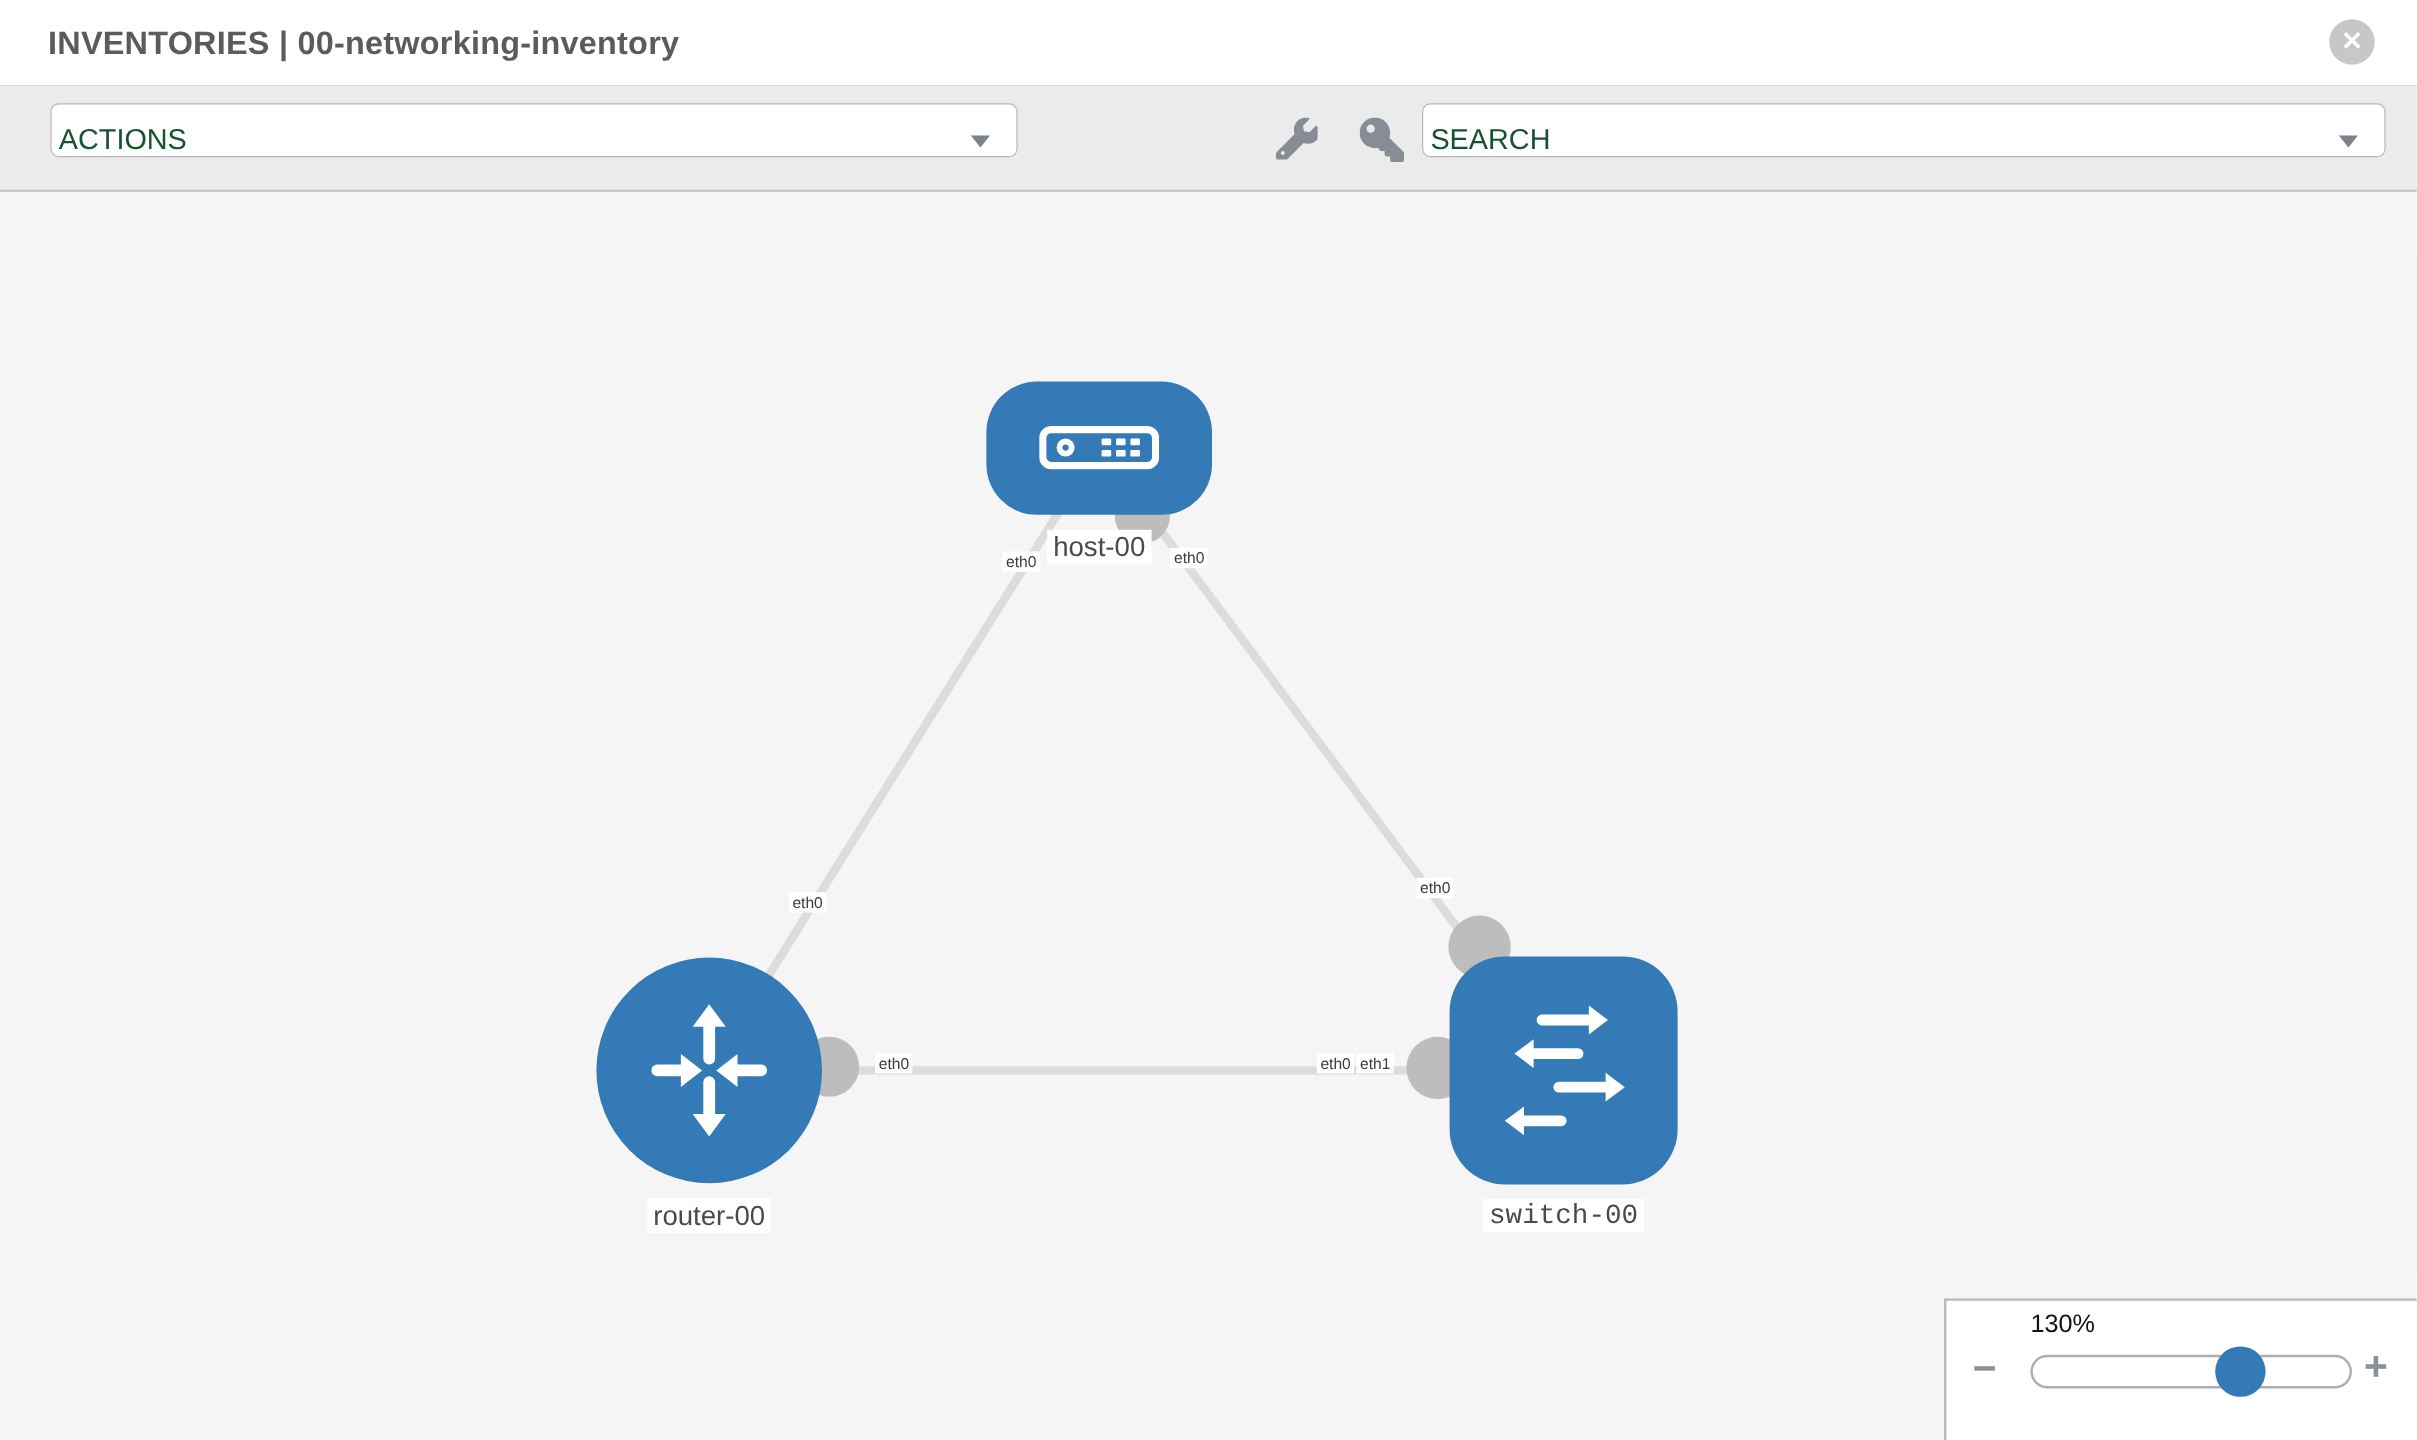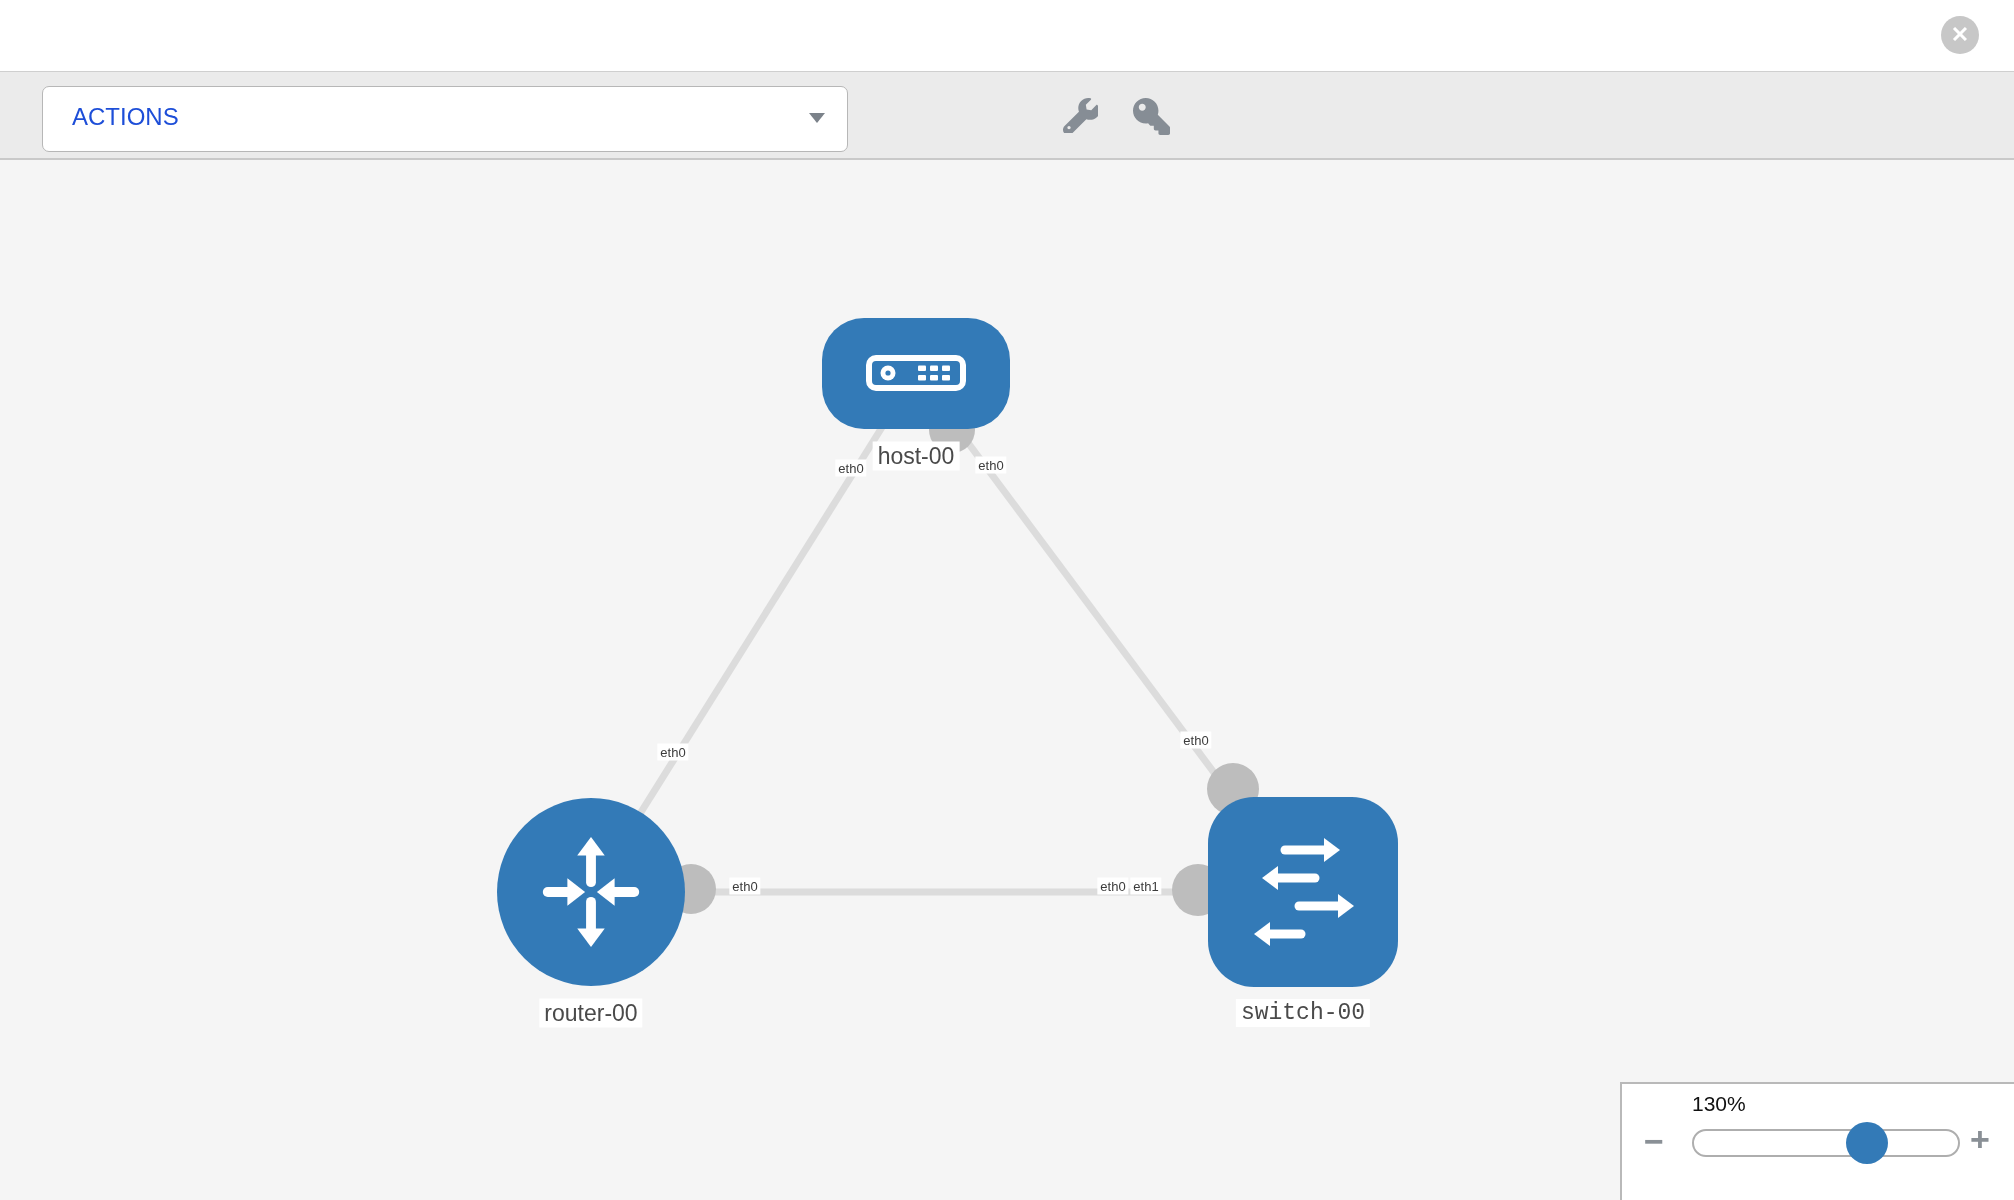--- a/index.html
+++ b/index.html
@@ -23,23 +23,23 @@
     border:none; border-radius:50%; background:#c7c7c7; cursor:pointer;
     color:#fff; font-size:22px; font-weight:700; line-height:38px; text-align:center;
   }
 
   
   .toolbar {
     position:absolute; top:72px; left:0; width:100%; height:88px;
     background:#ebebeb; border-bottom:2px solid #c9c9c9;
   }
   .dropdown {
-    position:absolute; top:14px; height:66px;
+    position:absolute; top:14px; height:45px;
     background:#fff; border:1px solid #b7b7b7; border-radius:7px;
-    font-size:24px; color:#1d4ed8; line-height:59px; padding-left:29px;
+    font-size:24px; color:#14532d; line-height:59px; padding-left:6px;
     cursor:pointer;
   }
   .dropdown .caret {
     position:absolute; right:22px; top:26px; width:0; height:0;
     border-left:8px solid transparent; border-right:8px solid transparent;
     border-top:10px solid #7b828a;
   }
   .dd-actions { left:42px;  width:806px; }
   .dd-search  { left:1185px; width:803px; }
   .tool-icon { position:absolute; cursor:pointer; }
@@ -86,20 +86,21 @@
     position:absolute; top:-9px; width:42px; height:42px; border-radius:50%;
     background:#337ab7; cursor:grab;
   }
 </style>
 </head>
 <body>
 
 <div class="app">
 
   <div class="header">
+    <div class="page-title">INVENTORIES | 00-networking-inventory</div>
     <button class="close-btn">
       <span>✕</span>
     </button>
   </div>
 
   <div class="toolbar">
     <div class="dropdown dd-actions">
       <span>ACTIONS</span>
       <span class="caret"></span>
     </div>
@@ -109,20 +110,24 @@
         <path d="M507.7 109.1c-2.2-9-13.5-12.1-20.1-5.5l-74.4 74.4-67.9-11.3-11.3-67.9 74.4-74.4c6.6-6.6 3.4-17.9-5.7-20.2-47.1-11.7-99.7 1.5-136.8 38.6-42.5 42.5-52.9 104.9-32.8 157.4L22.7 409.7c-30.3 30.3-30.3 79.4 0 109.6s79.4 30.3 109.6 0L341.8 310c52.5 20.1 115 9.7 157.4-32.8 37.1-37.1 50.3-89.7 38.6-136.8zM88 456c-13.3 0-24-10.7-24-24s10.7-24 24-24 24 10.7 24 24-10.7 24-24 24z"></path>
       </svg>
     </span>
 
     <span class="tool-icon icon-key">
       <svg width="37" height="37" viewBox="0 0 512 512" fill="#868d95">
         <path transform="translate(512,0) scale(-1,1)" d="M512 176c0 97.2-78.8 176-176 176-11.2 0-22.2-1.1-32.8-3.1L279.2 376a24 24 0 0 1-18 8H224v40c0 13.3-10.7 24-24 24h-40v40c0 13.3-10.7 24-24 24H24c-13.3 0-24-10.7-24-24v-78.1c0-6.4 2.5-12.5 7-17L168.8 231.1c-5.7-17.3-8.8-35.8-8.8-55.1C160 78.8 238.8 0 336 0s176 78.8 176 176zM336 128c0 26.5 21.5 48 48 48s48-21.5 48-48-21.5-48-48-48-48 21.5-48 48z"></path>
       </svg>
     </span>
 
+    <div class="dropdown dd-search">
+      <span>SEARCH</span>
+      <span class="caret"></span>
+    </div>
   </div>
 
   <div class="canvas" id="canvas">
       <svg class="links-svg" width="2014" height="1040">
         <line x1="916" y1="213" x2="591" y2="732" stroke="#dcdcdc" stroke-width="7"></line>
         <line x1="916" y1="213" x2="1303" y2="732" stroke="#dcdcdc" stroke-width="7"></line>
         <line x1="591" y1="732" x2="1303" y2="732" stroke="#dcdcdc" stroke-width="7"></line>
         <circle cx="952" cy="270" r="23" fill="#bdbdbd"></circle>
         <circle cx="691" cy="729" r="25" fill="#bdbdbd"></circle>
         <circle cx="1198" cy="730" r="26" fill="#bdbdbd"></circle>

